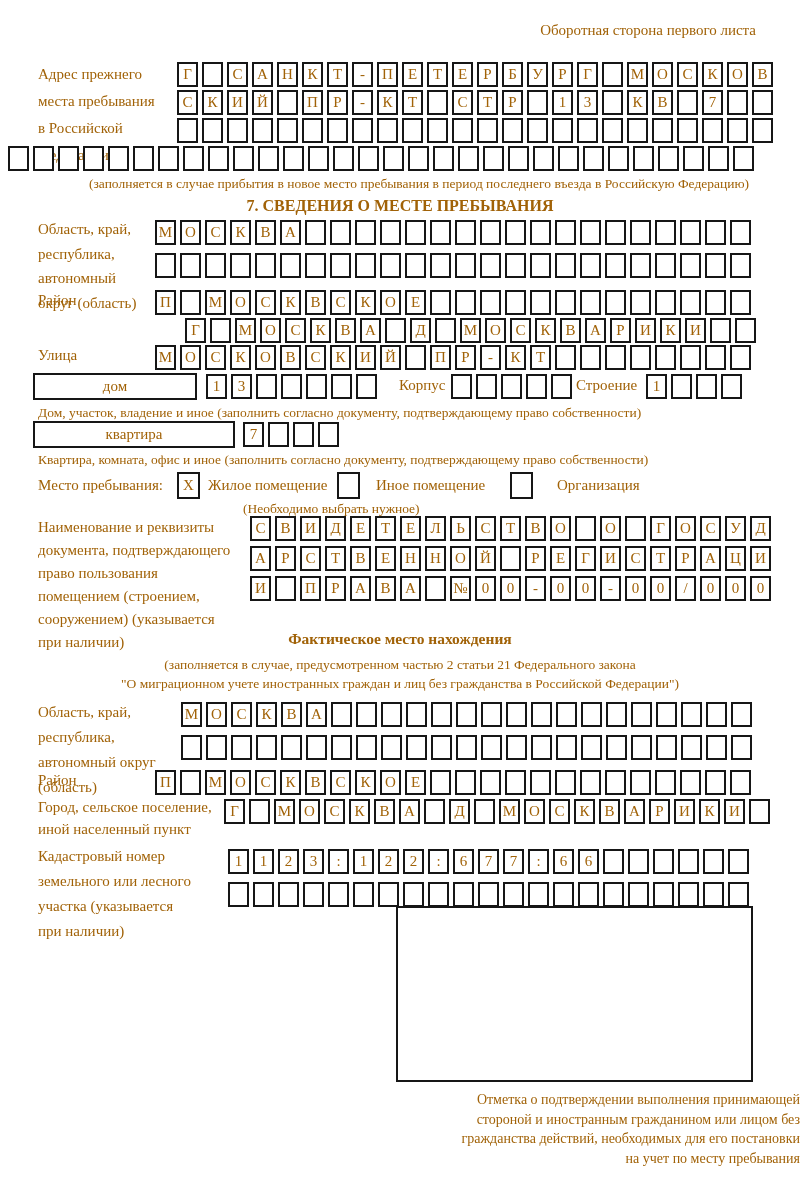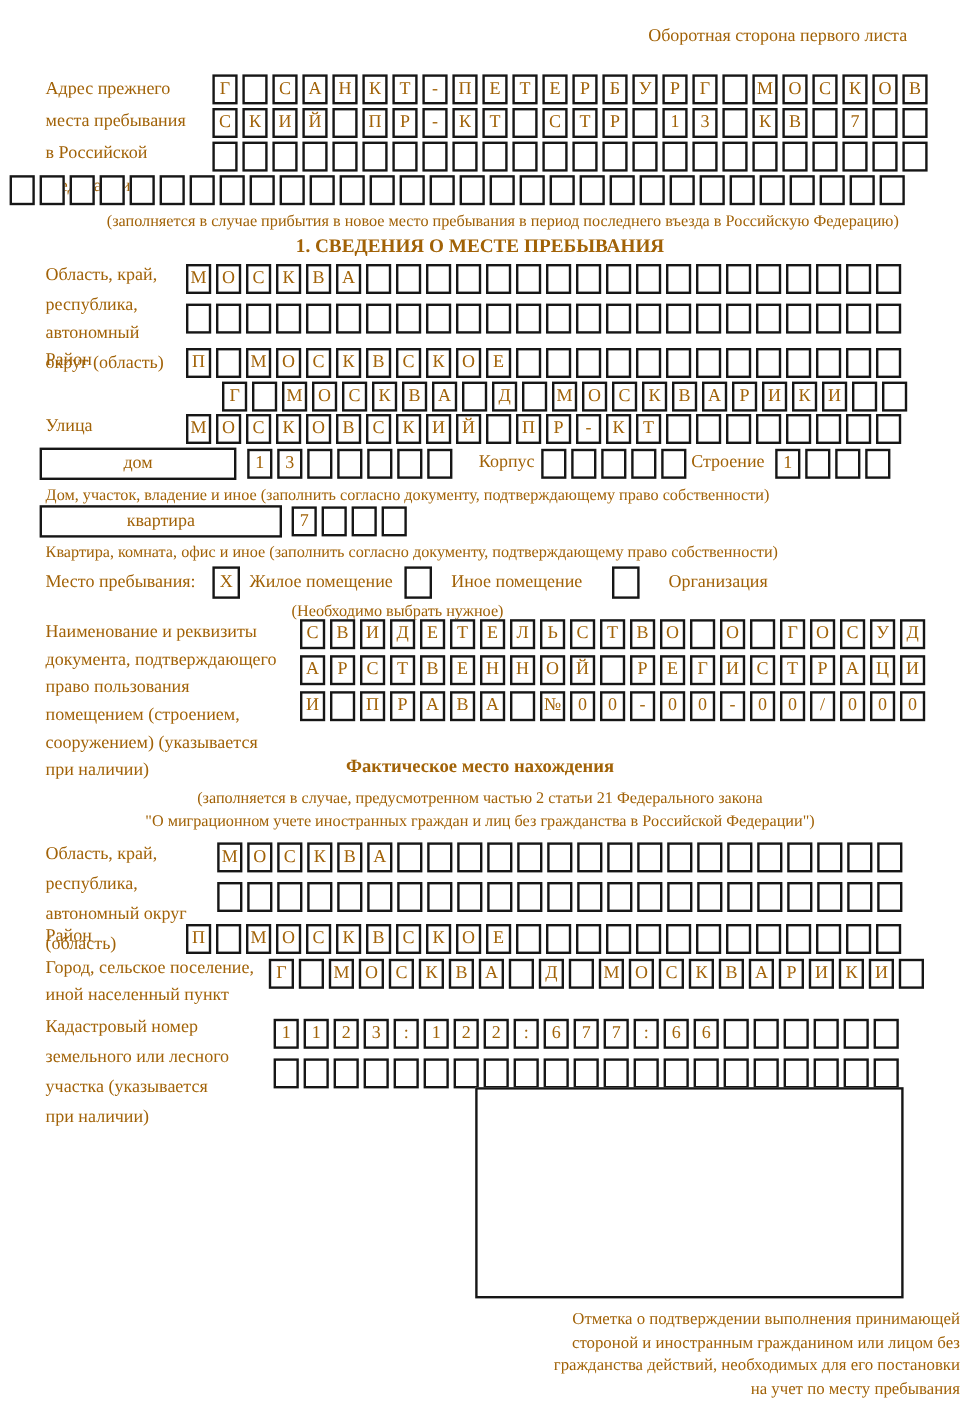--- a/index.html
+++ b/index.html
@@ -145,21 +145,21 @@
       <span class="cell"></span>
       <span class="cell"></span>
       <span class="cell"></span>
       <span class="cell"></span>
       <span class="cell"></span>
       <span class="cell"></span>
       <span class="cell"></span>
     </div>
   <div class="abs cap center" style="top:176px;margin-left:19px;">(заполняется в случае прибытия в новое место пребывания в период последнего въезда в Российскую Федерацию)</div>
 
-  <div class="abs title center" style="top:197px;">1. СВЕДЕНИЯ О МЕСТЕ ПРЕБЫВАНИЯ</div>
+  <div class="abs title center" style="top:197px;">7. СВЕДЕНИЯ О МЕСТЕ ПРЕБЫВАНИЯ</div>
 
   <div class="abs lbl" style="left:38px; top:217px; line-height:24.5px;">Область, край,
 республика,
 автономный
 округ (область)</div>
   <div class="abs boxrow" style="left:155px; top:220px;">
       <span class="cell">М</span>
       <span class="cell">О</span>
       <span class="cell">С</span>
       <span class="cell">К</span>

